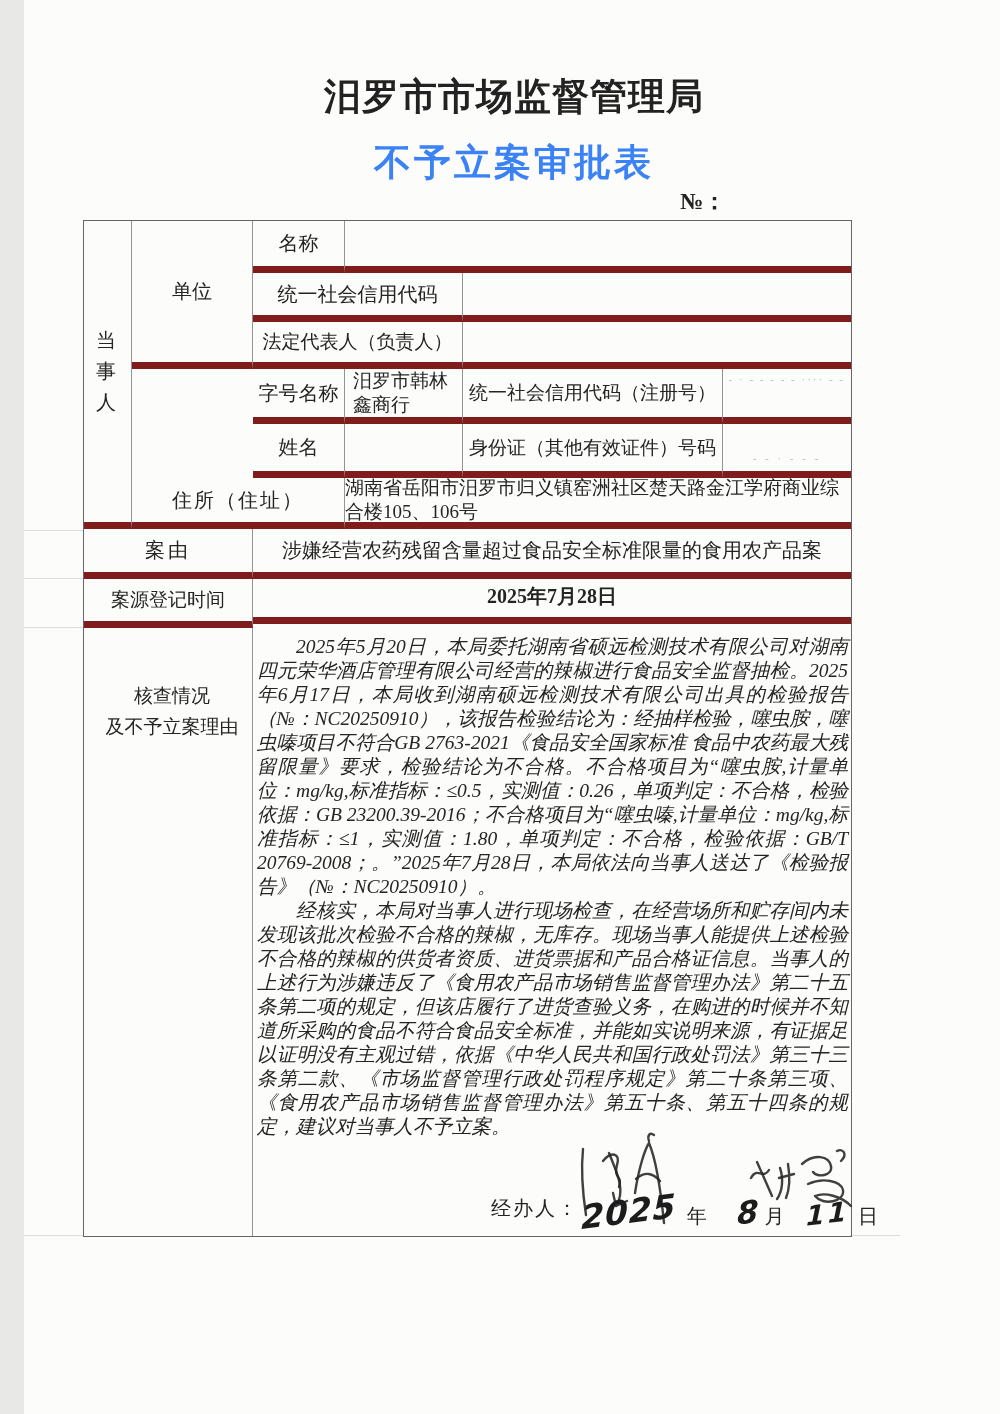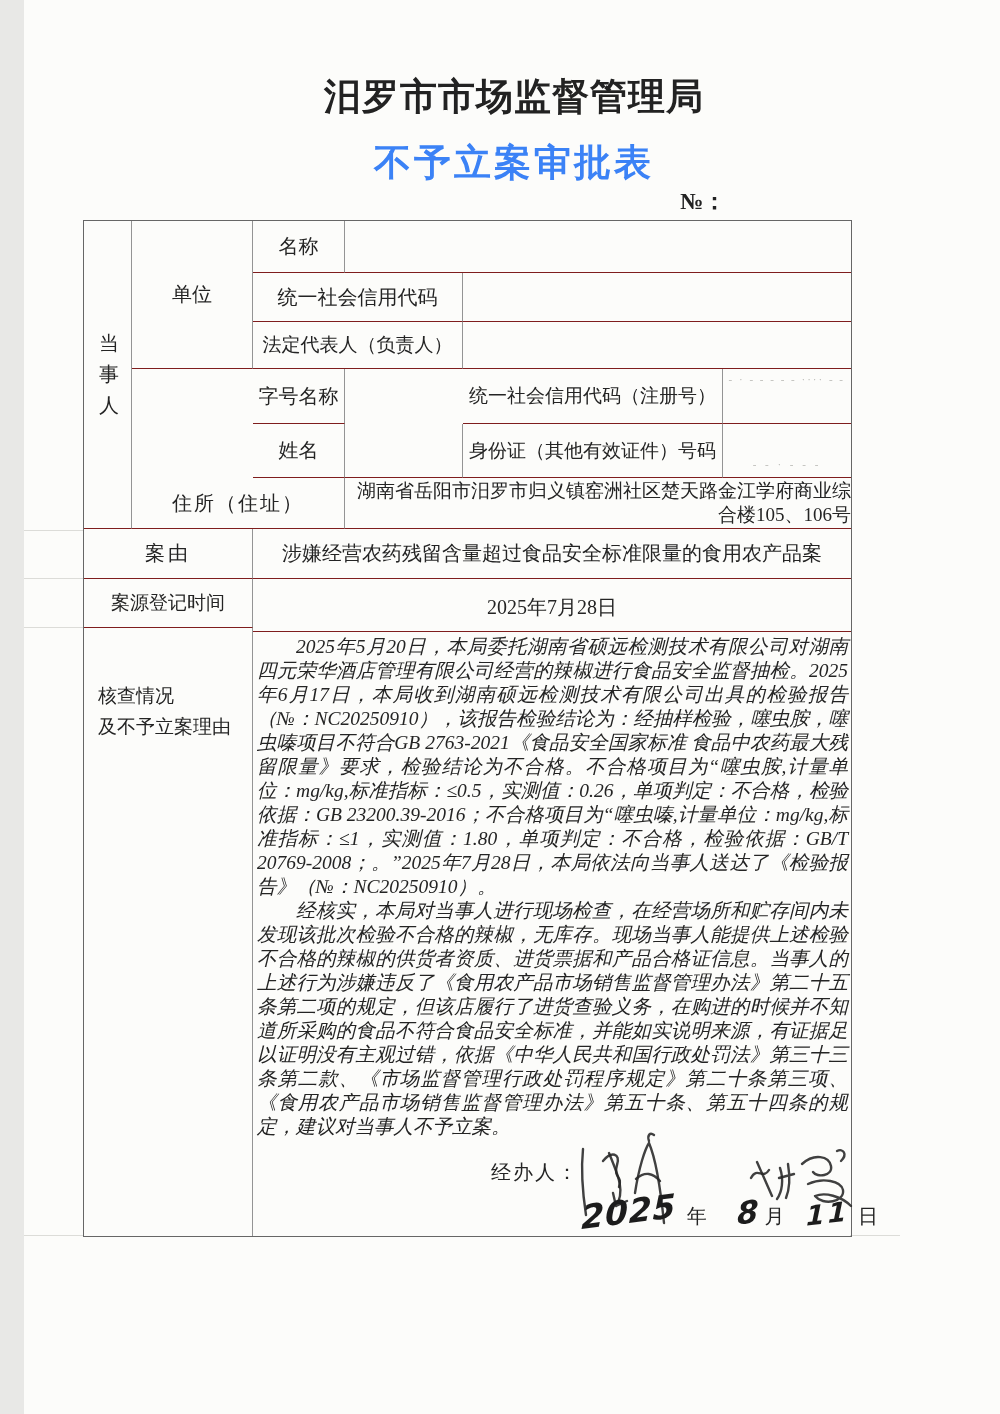--- a/index.html
+++ b/index.html
@@ -24,43 +24,43 @@
   .doc-no{
     position:absolute; left:656px; top:186px;
     font-size:23px; font-weight:700; color:#222;
   }
   .tbl{
     position:absolute; left:59px; top:220px; width:767px; height:1015px;
     border:1.5px solid #666;
   }
   .cell{
     position:absolute; box-sizing:border-box;
-    border-right:1px solid #949494; border-bottom:1px solid #7f1d1d;
+    border-right:1px solid #949494; border-bottom:7px solid #7f1d1d;
     display:flex; align-items:center; justify-content:center;
-    font-size:20px; line-height:1.25; text-align:right; color:#242424;
+    font-size:20px; line-height:1.25; text-align:left; color:#242424;
   }
   .cell.noR{border-right:none;}
   .cell.noB{border-bottom:none;}
   .vert-label span{
     display:inline-block; width:1.15em; word-break:break-all;
     line-height:1.55; font-size:20px;
   }
   .small{font-size:19px;}
   .pad{padding:0 8px;}
   .review-label{
-    flex-direction:column; align-items:flex-start; justify-content:flex-start;
+    flex-direction:column; align-items:center; justify-content:flex-start;
     padding:52px 6px 0 14px; text-align:left; font-size:19px; line-height:31px;
   }
   .body-cell{
     display:block; text-align:left; padding:7px 3px 0 4px;
     font-size:19.5px; line-height:24px;
   }
   .para{margin:0; text-indent:2em; text-align:justify;font-style:italic;}
   .handler{
-    position:absolute; left:238px; top:532px; font-size:20px; letter-spacing:2px;text-align:center;
+    position:absolute; left:238px; top:568px; font-size:20px; letter-spacing:2px;text-align:center;
   }
   .sig{position:absolute;}
   .sig path{fill:none; stroke:#262626; stroke-width:2.4; stroke-linecap:round; stroke-linejoin:round; opacity:.88;}
   .date-row{
     position:absolute; left:328px; top:572px; display:flex; align-items:baseline;
   }
   .hw{
     font-family:"DejaVu Sans","Liberation Sans",sans-serif;
     font-style:italic; font-weight:600; color:#1c1c1c;
     display:inline-block; transform:rotate(-7deg) skewX(-8deg);
@@ -119,20 +119,23 @@
     <div class="cell small" style="left:169px;top:101px;width:210px;height:47px;">
       <span>法定代表人（负责人）</span>
     </div>
     <div class="cell noR" style="left:379px;top:101px;width:388px;height:47px;">
       <span></span>
     </div>
 
     <div class="cell" style="left:169px;top:148px;width:92px;height:55px;">
       <span>字号名称</span>
     </div>
+    <div class="cell small pad" style="left:261px;top:148px;width:118px;height:55px;">
+      <span>汨罗市韩林鑫商行</span>
+    </div>
     <div class="cell small" style="left:379px;top:148px;width:260px;height:55px;">
       <span>统一社会信用代码（注册号）</span>
     </div>
     <div class="cell noR redact-top" style="left:639px;top:148px;width:128px;height:55px;">
       <span>- - · - - - - - ···· - -</span>
     </div>
     <div class="cell" style="left:169px;top:203px;width:92px;height:54px;">
       <span>姓名</span>
     </div>
     <div class="cell" style="left:261px;top:203px;width:118px;height:54px;">
@@ -155,21 +158,21 @@
     <div class="cell" style="left:0;top:308px;width:169px;height:50px;letter-spacing:3px;">
       <span>案由</span>
     </div>
     <div class="cell noR" style="left:169px;top:308px;width:598px;height:50px;">
       <span>涉嫌经营农药残留含量超过食品安全标准限量的食用农产品案</span>
     </div>
 
     <div class="cell small" style="left:0;top:358px;width:169px;height:49px;">
       <span>案源登记时间</span>
     </div>
-    <div class="cell noR" style="left:169px;top:362px;width:598px;height:49px;">
+    <div class="cell noR" style="left:169px;top:354px;width:598px;height:49px;font-weight:bold;">
       <span>2025年7月28日</span>
     </div>
 
     <div class="cell review-label noB" style="left:0;top:407px;width:169px;height:608px;">
       <div>核查情况</div>
       <div>及不予立案理由</div>
     </div>
 
     <div class="cell body-cell noR noB" style="left:169px;top:407px;width:598px;height:608px;position:absolute;">
       <p class="para">2025年5月20日，本局委托湖南省硕远检测技术有限公司对湖南四元荣华酒店管理有限公司经营的辣椒进行食品安全监督抽检。2025年6月17日，本局收到湖南硕远检测技术有限公司出具的检验报告（№：NC20250910），该报告检验结论为：经抽样检验，噻虫胺，噻虫嗪项目不符合GB 2763-2021《食品安全国家标准 食品中农药最大残留限量》要求，检验结论为不合格。不合格项目为“噻虫胺,计量单位：mg/kg,标准指标：≤0.5，实测值：0.26，单项判定：不合格，检验依据：GB 23200.39-2016；不合格项目为“噻虫嗪,计量单位：mg/kg,标准指标：≤1，实测值：1.80，单项判定：不合格，检验依据：GB/T 20769-2008；。”2025年7月28日，本局依法向当事人送达了《检验报告》（№：NC20250910）。</p>

